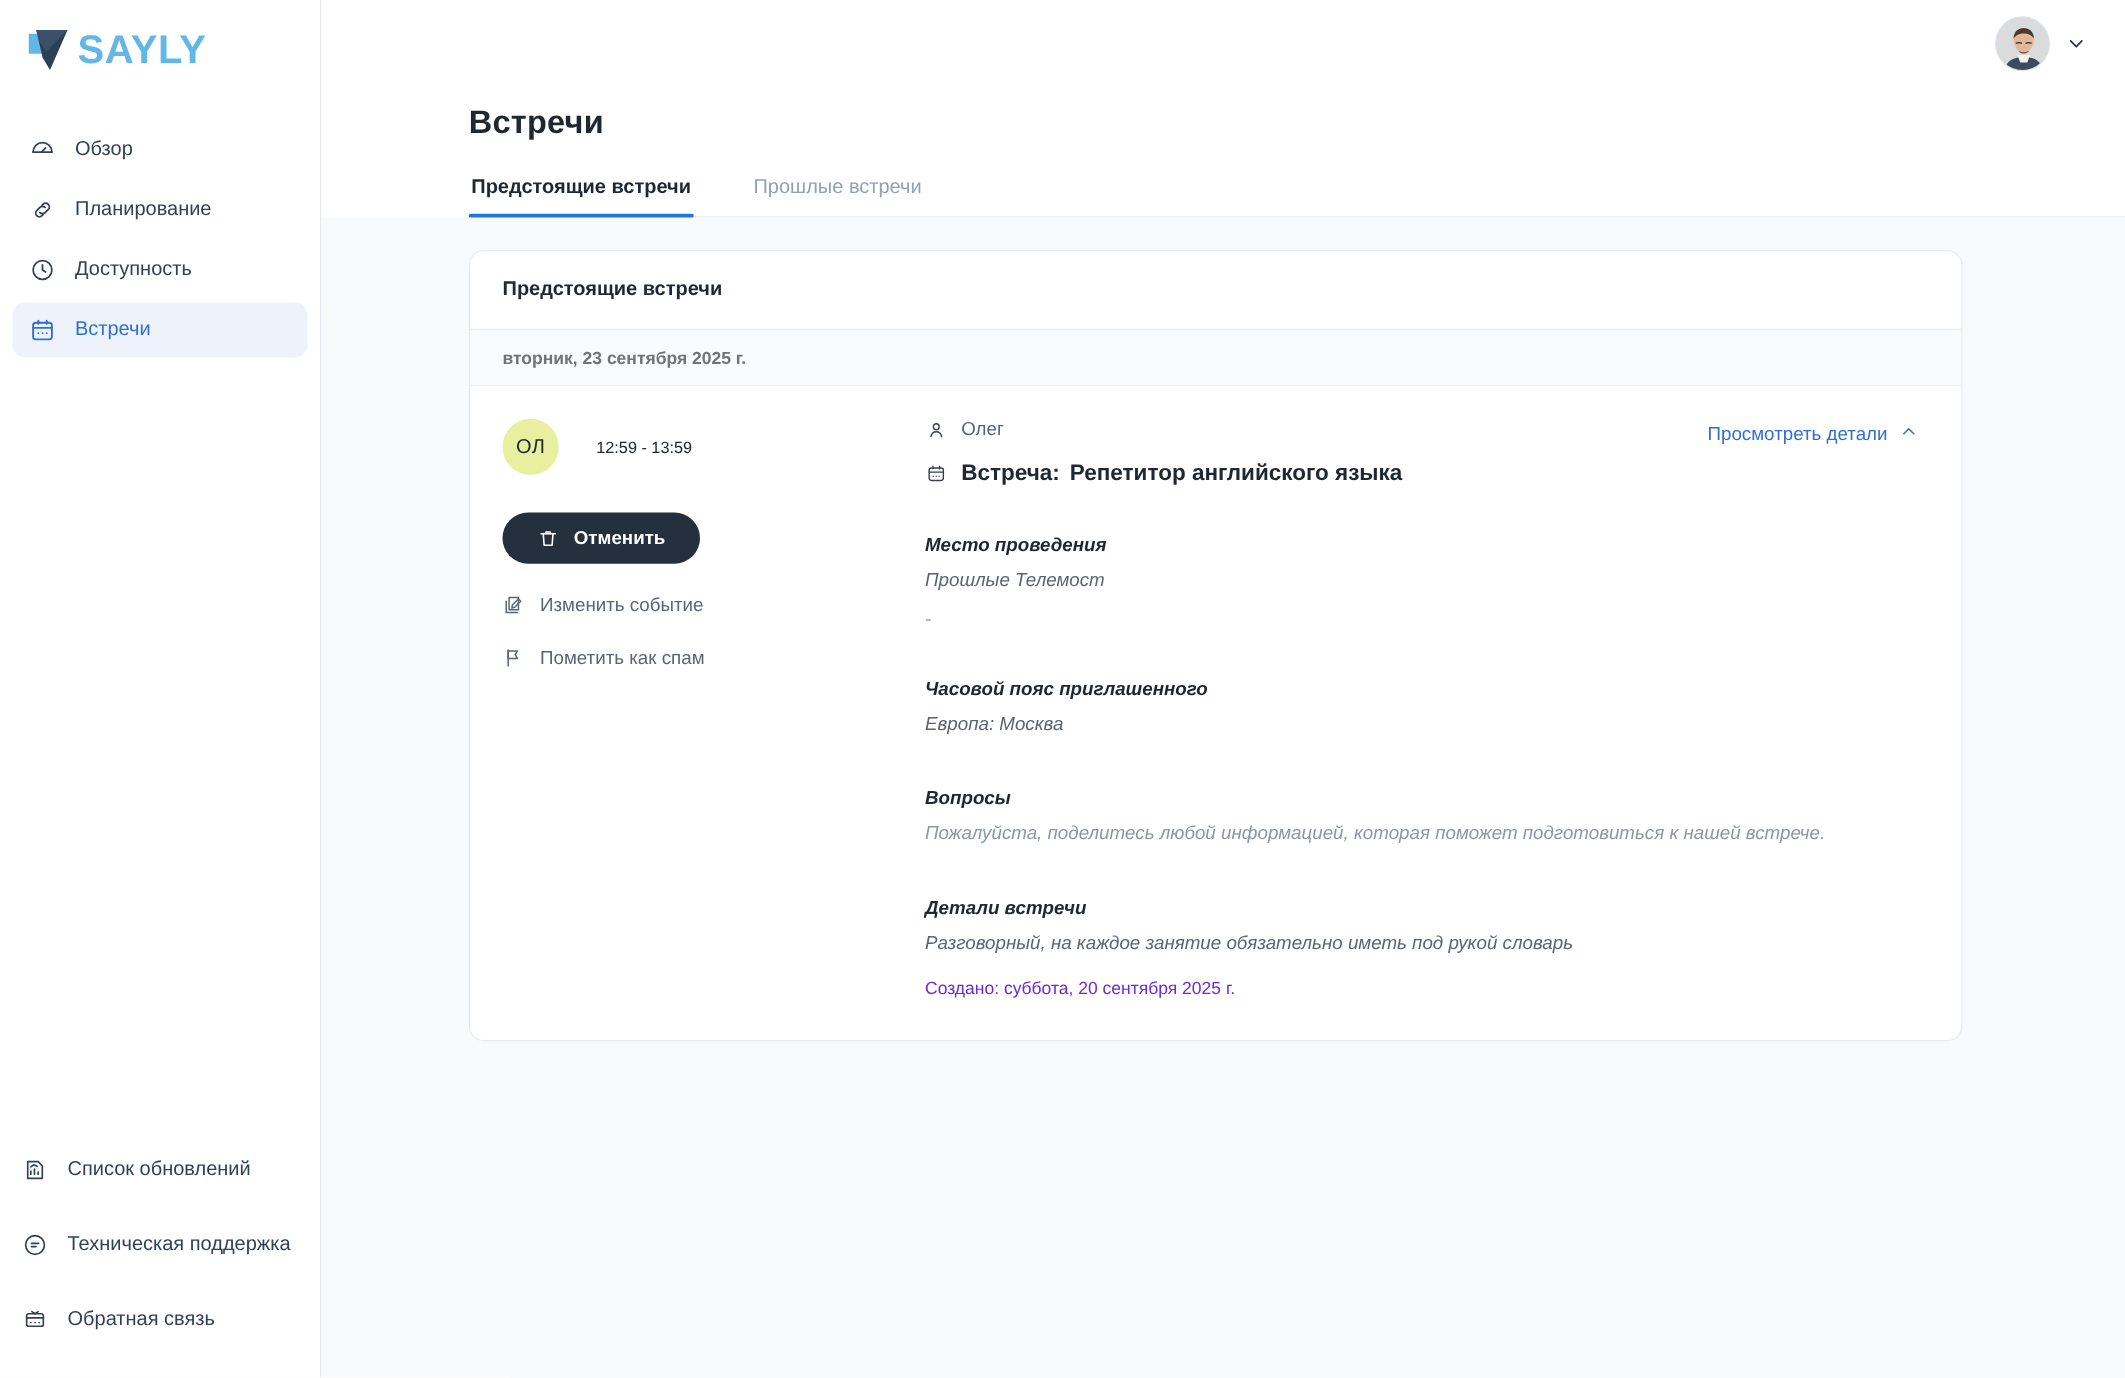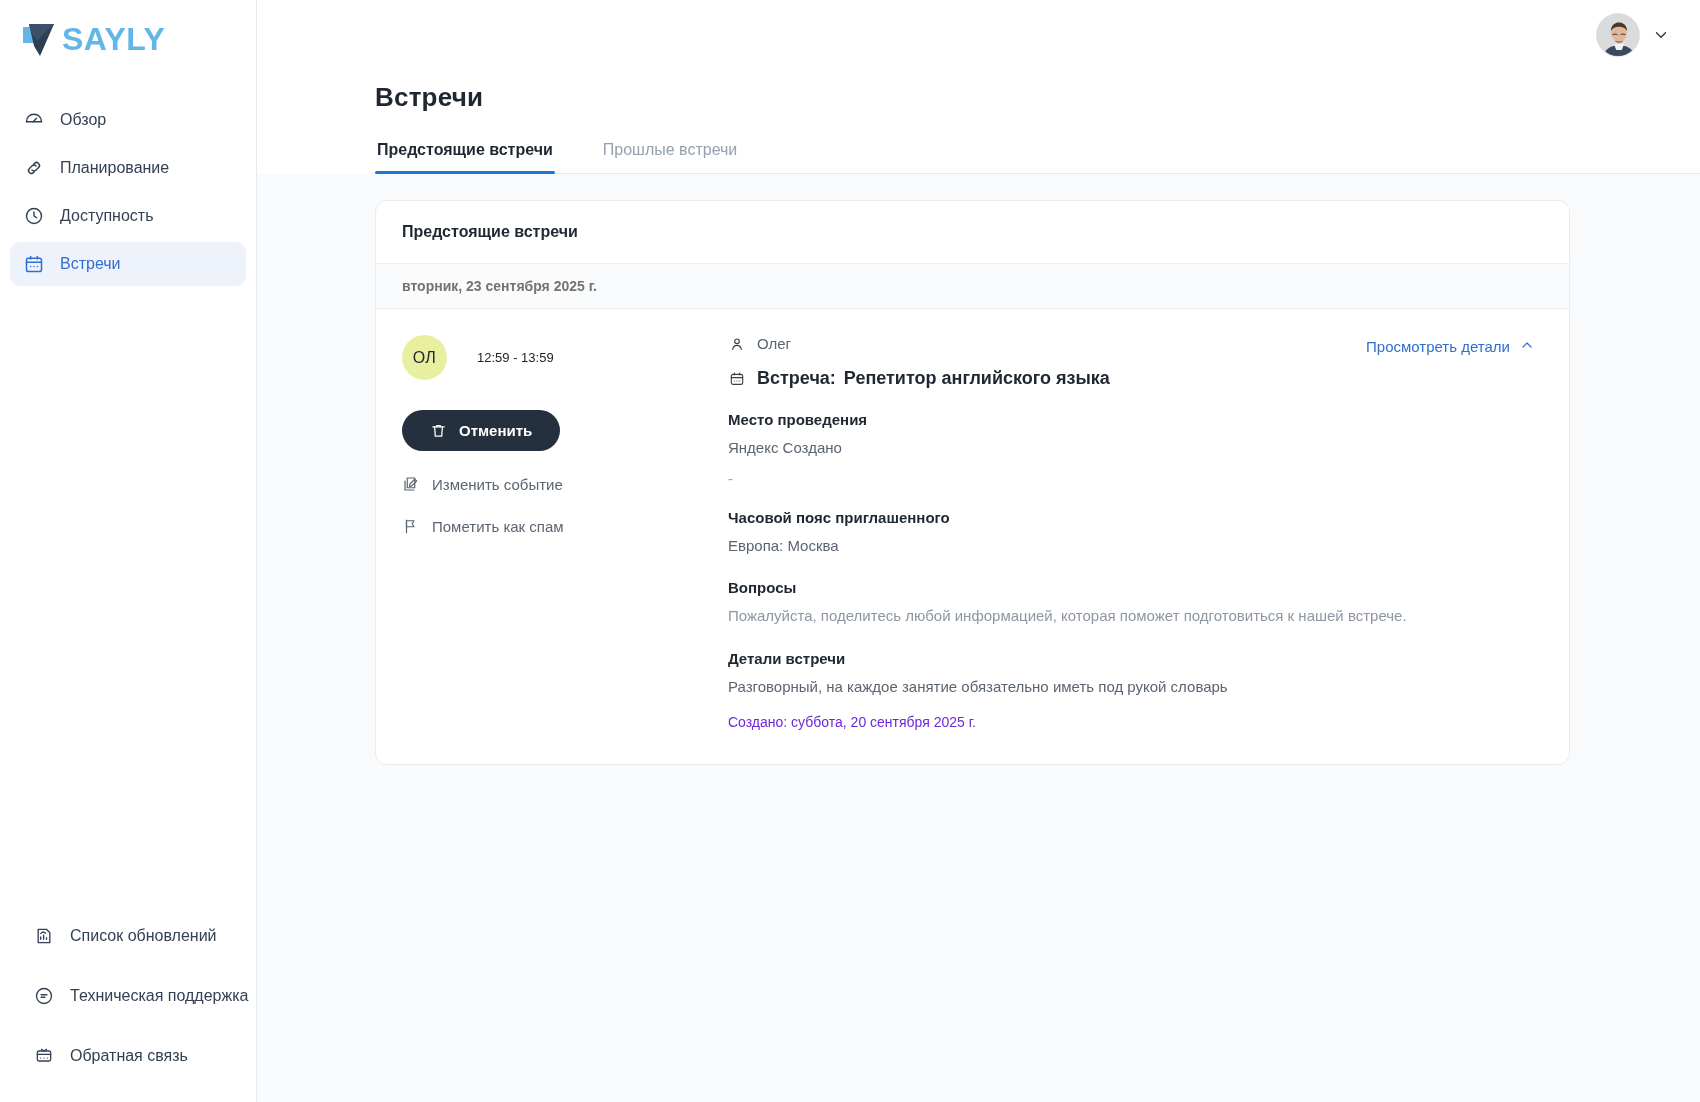--- a/index.html
+++ b/index.html
@@ -27,21 +27,21 @@
   .logo { display: flex; align-items: center; gap: 0px; }
   .logo-mark { width: 44px; height: 42px; display: block; margin-right: -2px; }
   .logo-text {
     font-size: 32px; font-weight: 700; letter-spacing: .5px;
     color: #63b7e8;
     font-family: "Liberation Sans", sans-serif;
     line-height: 1;
   }
 
   .nav-top { margin-top: 14px; display: flex; flex-direction: column; gap: 4px; padding: 0 10px; }
-  .nav-bottom { margin-top: auto; margin-bottom: 24px; display: flex; flex-direction: column; gap: 16px; padding: 0 20px; }
+  .nav-bottom { margin-top: auto; margin-bottom: 24px; display: flex; flex-direction: column; gap: 16px; padding: 0 4px; }
 
   .nav-item {
     display: flex; align-items: center; gap: 16px;
     height: 44px; padding: 0 14px;
     border-radius: 10px;
     color: #334155;
     font-size: 16px;
     cursor: pointer;
     user-select: none;
   }
@@ -103,21 +103,21 @@
     font-size: 16px; font-weight: 600; color: #1f2733;
     border-bottom: 1px solid #eceff3;
   }
   .date-row {
     padding: 14px 26px;
     background: #fafbfc;
     font-size: 14px; font-weight: 700; color: #737373;
     border-bottom: 1px solid #eceff3;
   }
 
-  .meeting { display: flex; padding: 26px 26px 34px 26px; }
+  .meeting { display: flex; padding: 26px 26px 34px 26px; gap: 12px; }
   .mt-left { width: 318px; min-width: 318px; }
   .mt-headrow { display: flex; align-items: center; gap: 30px; }
   .initials {
     width: 45px; height: 45px; border-radius: 50%;
     background: #e8f0a0; color: #22272e;
     display: flex; align-items: center; justify-content: center;
     font-size: 16px; letter-spacing: .4px;
   }
   .time { font-size: 13px; color: #21272f; }
 
@@ -144,21 +144,21 @@
   .meta-person { font-size: 15px; color: #5b6572; }
   .meta-title { font-size: 18px; color: #1f2733; font-weight: 600; }
   .meta-title .val { font-weight: 600; margin-left: 8px; }
 
   .details-link {
     position: absolute; top: 2px; right: 8px;
     display: flex; align-items: center; gap: 9px;
     color: #2f6fd0; font-size: 15px; cursor: pointer; white-space: nowrap;
   }
 
-  .sec { margin-top: 22px; }
+  .sec { margin-top: 39px; font-style: italic; }
   .sec-h { font-size: 15px; font-weight: 700; color: #1f2733; margin-bottom: 9px; }
   .sec-v { font-size: 15px; color: #5b6572; line-height: 1.5; }
   .sec-v.muted { color: #8d97a3; }
   .dash { font-size: 15px; color: #9aa4b0; margin-top: 10px; }
   .created { margin-top: 16px; font-size: 14px; color: #6d28d9; }
 </style>
 </head>
 <body>
 
 <div class="app">
@@ -377,21 +377,21 @@
                     <path d="M8.5 15h.01M12 15h.01M15.5 15h.01"></path>
                 </svg>
               </span>
               <span class="meta-title">
                 <span>Встреча:</span><span class="val">Репетитор английского языка</span>
               </span>
             </div>
 
             <div class="sec">
               <div class="sec-h">Место проведения</div>
-              <div class="sec-v">Яндекс Создано</div>
+              <div class="sec-v">Прошлые Телемост</div>
               <div class="dash">-</div>
             </div>
 
             <div class="sec">
               <div class="sec-h">Часовой пояс приглашенного</div>
               <div class="sec-v">Европа: Москва</div>
             </div>
 
             <div class="sec">
               <div class="sec-h">Вопросы</div>

